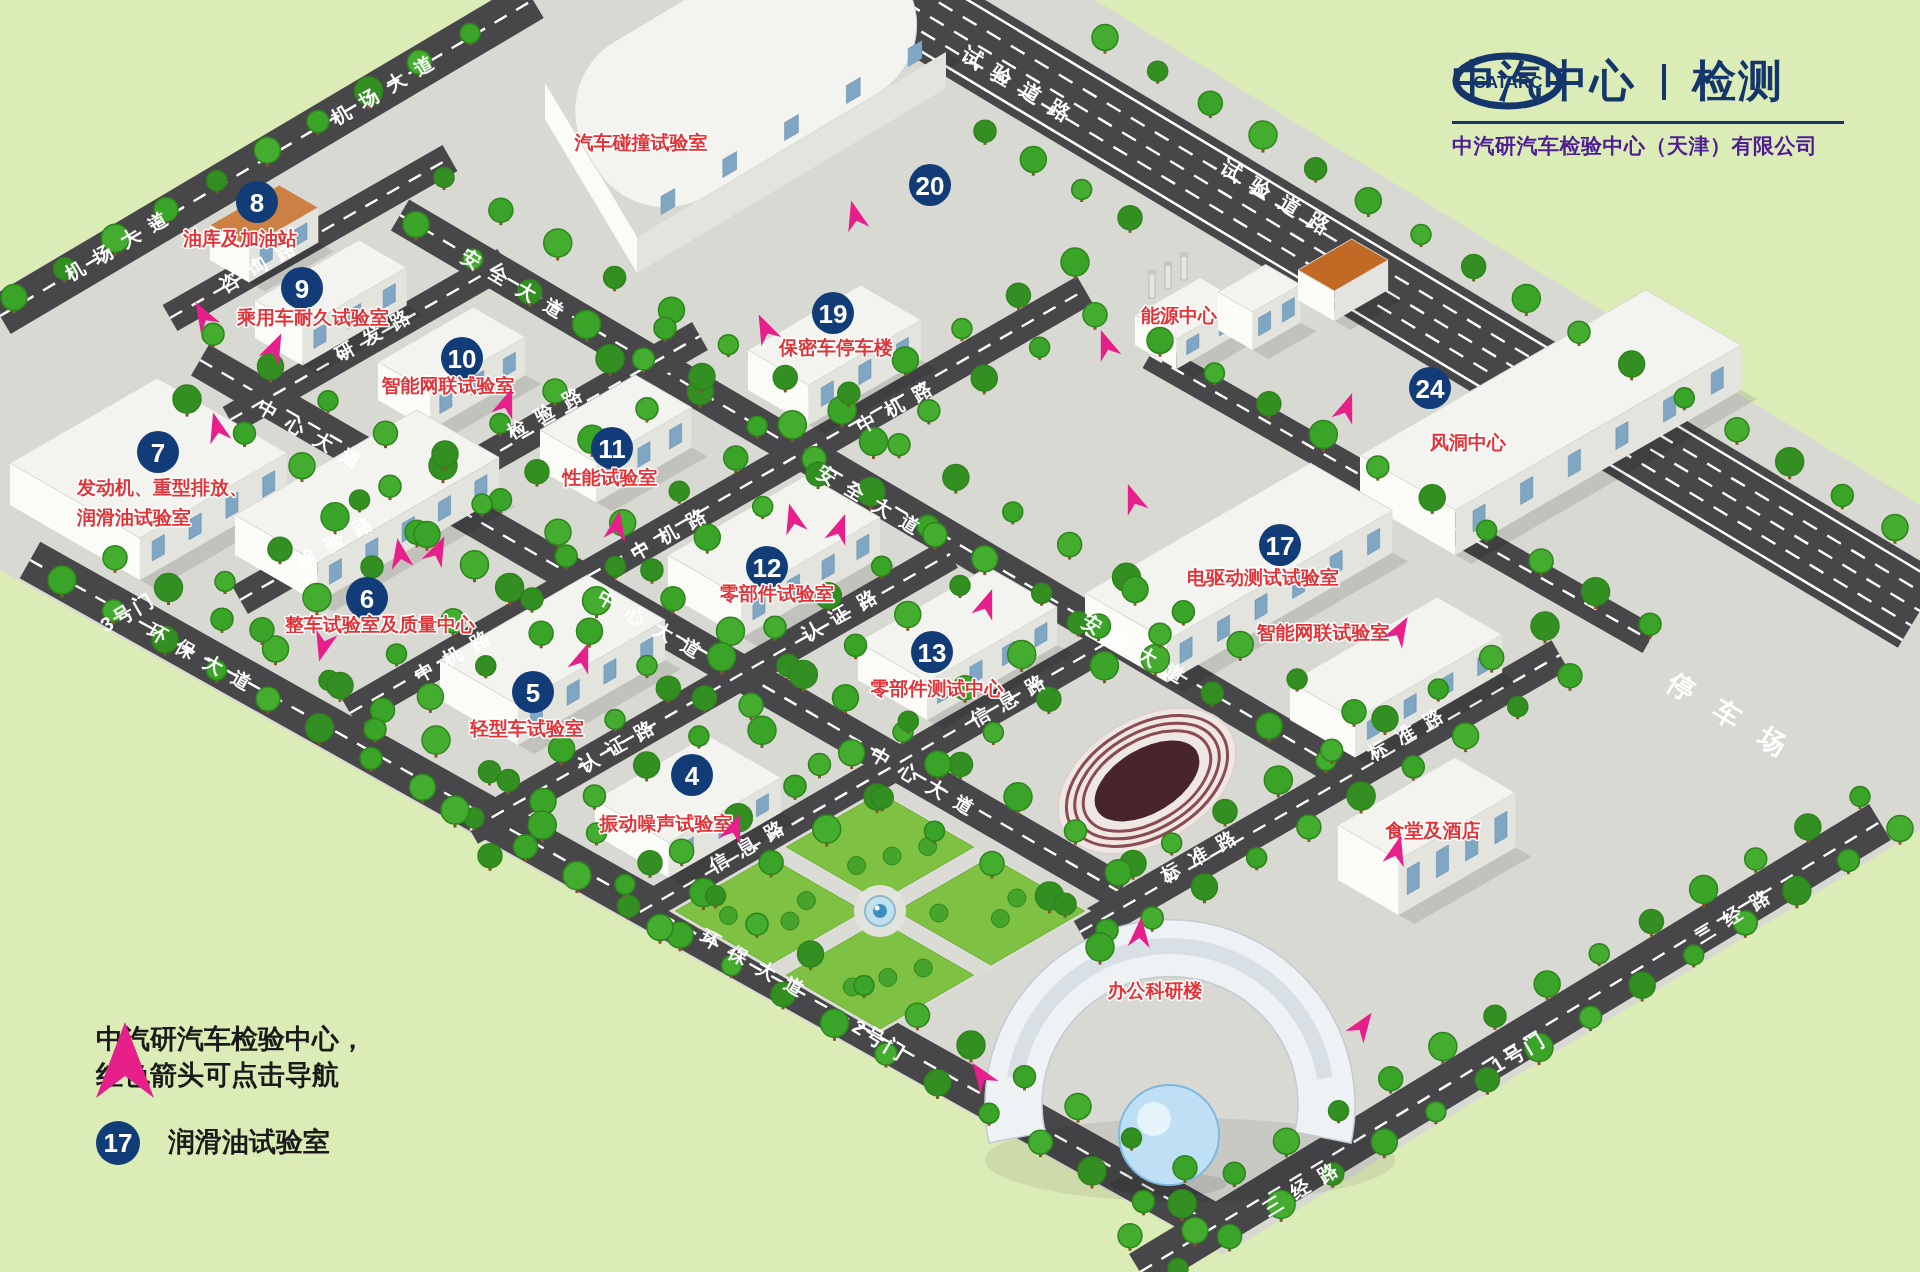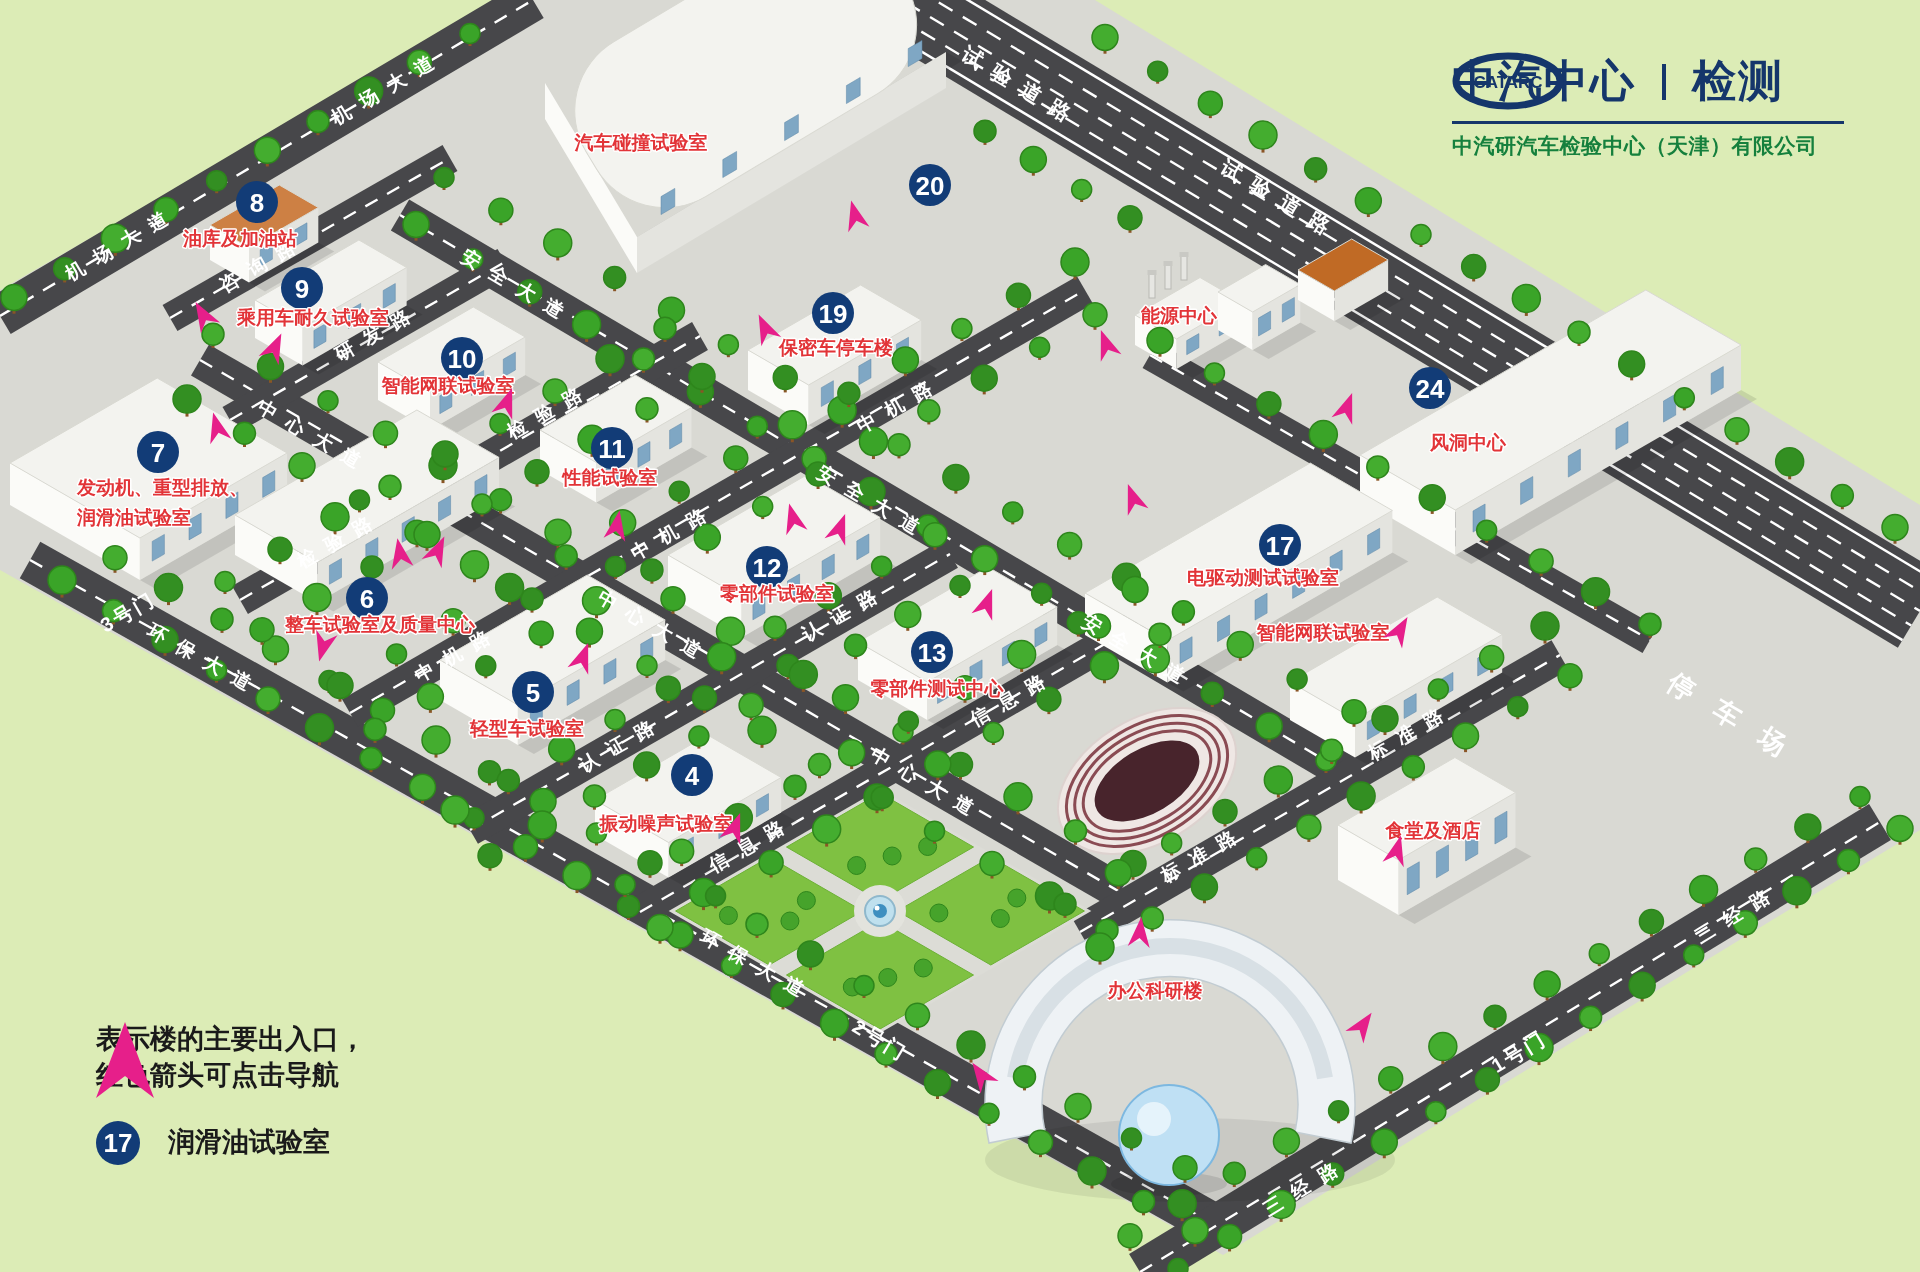--- a/index.html
+++ b/index.html
@@ -11,21 +11,21 @@
   .blbl{font-size:19px;font-weight:bold;paint-order:stroke;stroke:#ffffff;stroke-width:3px;stroke-linejoin:round;}
   .badge-num{fill:#ffffff;font-size:26px;font-weight:bold;}
   .gate{fill:#ffffff;font-size:20px;font-weight:bold;}
   .park{fill:#ffffff;font-size:27px;font-weight:bold;}
   
   .logo{position:absolute;left:1452px;top:52px;width:440px;}
   .logo-row{display:flex;align-items:center;gap:24px;}
   .logo-title,.logo-suffix{font-size:44px;font-weight:700;color:#15366b;letter-spacing:2px;white-space:nowrap;}
   .logo-divider{width:4px;height:36px;background:#15366b;margin:0 2px;}
   .logo-rule{height:3px;background:#15366b;margin:10px 0 8px 0;width:392px;}
-  .logo-co{font-size:21px;font-weight:bold;color:#15803d;letter-spacing:0.5px;white-space:nowrap;}
+  .logo-co{font-size:21px;font-weight:bold;color:#4c1d95;letter-spacing:0.5px;white-space:nowrap;}
   
   .legend{position:absolute;left:96px;top:1022px;color:#111;}
   .legend-row{display:flex;align-items:flex-start;gap:28px;}
   .legend-row2{display:flex;align-items:center;gap:28px;margin-top:28px;}
   .legend-text{font-size:27px;font-weight:bold;line-height:1.32;color:#1a1a1a;}
   .legend-badge{width:44px;height:44px;border-radius:50%;background:#123c77;color:#fff;
     display:flex;align-items:center;justify-content:center;font-size:26px;font-weight:bold;}
 </style>
 </head>
 <body>
@@ -1596,21 +1596,21 @@
     <div class="logo-rule"></div>
     <div class="logo-co">中汽研汽车检验中心（天津）有限公司</div>
   </div>
 
   <div class="legend">
     <div class="legend-row">
       <svg width="58" height="76" viewBox="0 0 58 76">
         <polygon points="29,0 58,76 29,54 0,76" fill="#e61f8a"></polygon>
       </svg>
       <div class="legend-text">
-        <div>表示楼的主要出入口，</div>
+        <div>中汽研汽车检验中心，</div>
         <div>红色箭头可点击导航</div>
       </div>
     </div>
     <div class="legend-row2">
       <div class="legend-badge">17</div>
       <div class="legend-text">润滑油试验室</div>
     </div>
   </div>
 </div>
 

